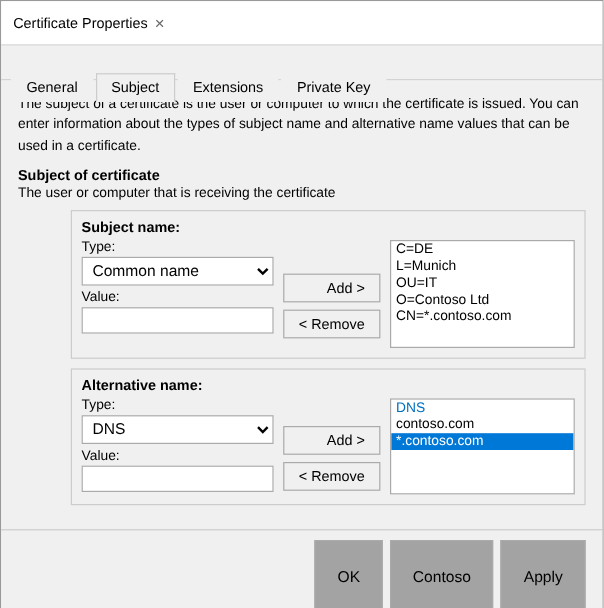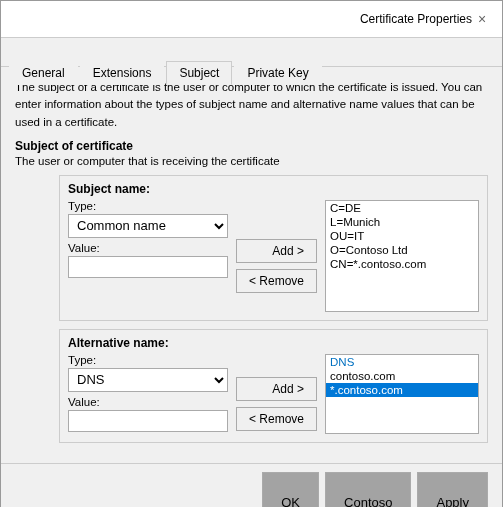--- a/index.html
+++ b/index.html
@@ -15,21 +15,21 @@
     .window {
       width: 503px;
       background: #f0f0f0;
       border: 1px solid #999;
       box-shadow: 2px 2px 8px rgba(0,0,0,0.3);
     }
     .title-bar {
       background: #fff;
       padding: 8px 10px;
       display: flex;
-      justify-content: flex-end;
+      justify-content: flex-start;
       align-items: center;
       border-bottom: 1px solid #ccc;
     }
     .title-bar-text {
       font-size: 12px;
       color: #000;
     }
     .title-bar-close {
       width: 20px;
       height: 20px;
@@ -190,22 +190,22 @@
 
 <div class="window">
 
   <div class="title-bar">
     <span class="title-bar-text">Certificate Properties</span>
     <button class="title-bar-close">×</button>
   </div>
 
   <div class="tabs">
     <div class="tab">General</div>
+    <div class="tab active">Subject</div>
     <div class="tab">Extensions</div>
-    <div class="tab active">Subject</div>
     <div class="tab">Private Key</div>
   </div>
 
   <div class="content">
     <p class="description-text">The subject of a certificate is the user or computer to which the certificate is issued. You can enter information about the types of subject name and alternative name values that can be used in a certificate.</p>
 
     <p class="section-title">Subject of certificate</p>
     <p class="section-subtitle">The user or computer that is receiving the certificate</p>
 
     <div class="group-box">
@@ -217,21 +217,21 @@
           <div class="value-row">
             <div class="field-label">Value:</div>
             <input type="text" class="value-input" value="" style="">
           </div>
         </div>
         <div class="middle-panel">
           <button class="btn">Add &gt;</button>
           <button class="btn">&lt; Remove</button>
         </div>
         <div class="right-panel">
-          <div class="list-box" style="height: 112px;">
+          <div class="list-box" style="height: 90px;">
             <div class="list-item">C=DE</div>
             <div class="list-item">L=Munich</div>
             <div class="list-item">OU=IT</div>
             <div class="list-item">O=Contoso Ltd</div>
             <div class="list-item">CN=*.contoso.com</div>
           </div>
         </div>
       </div>
     </div>
 

